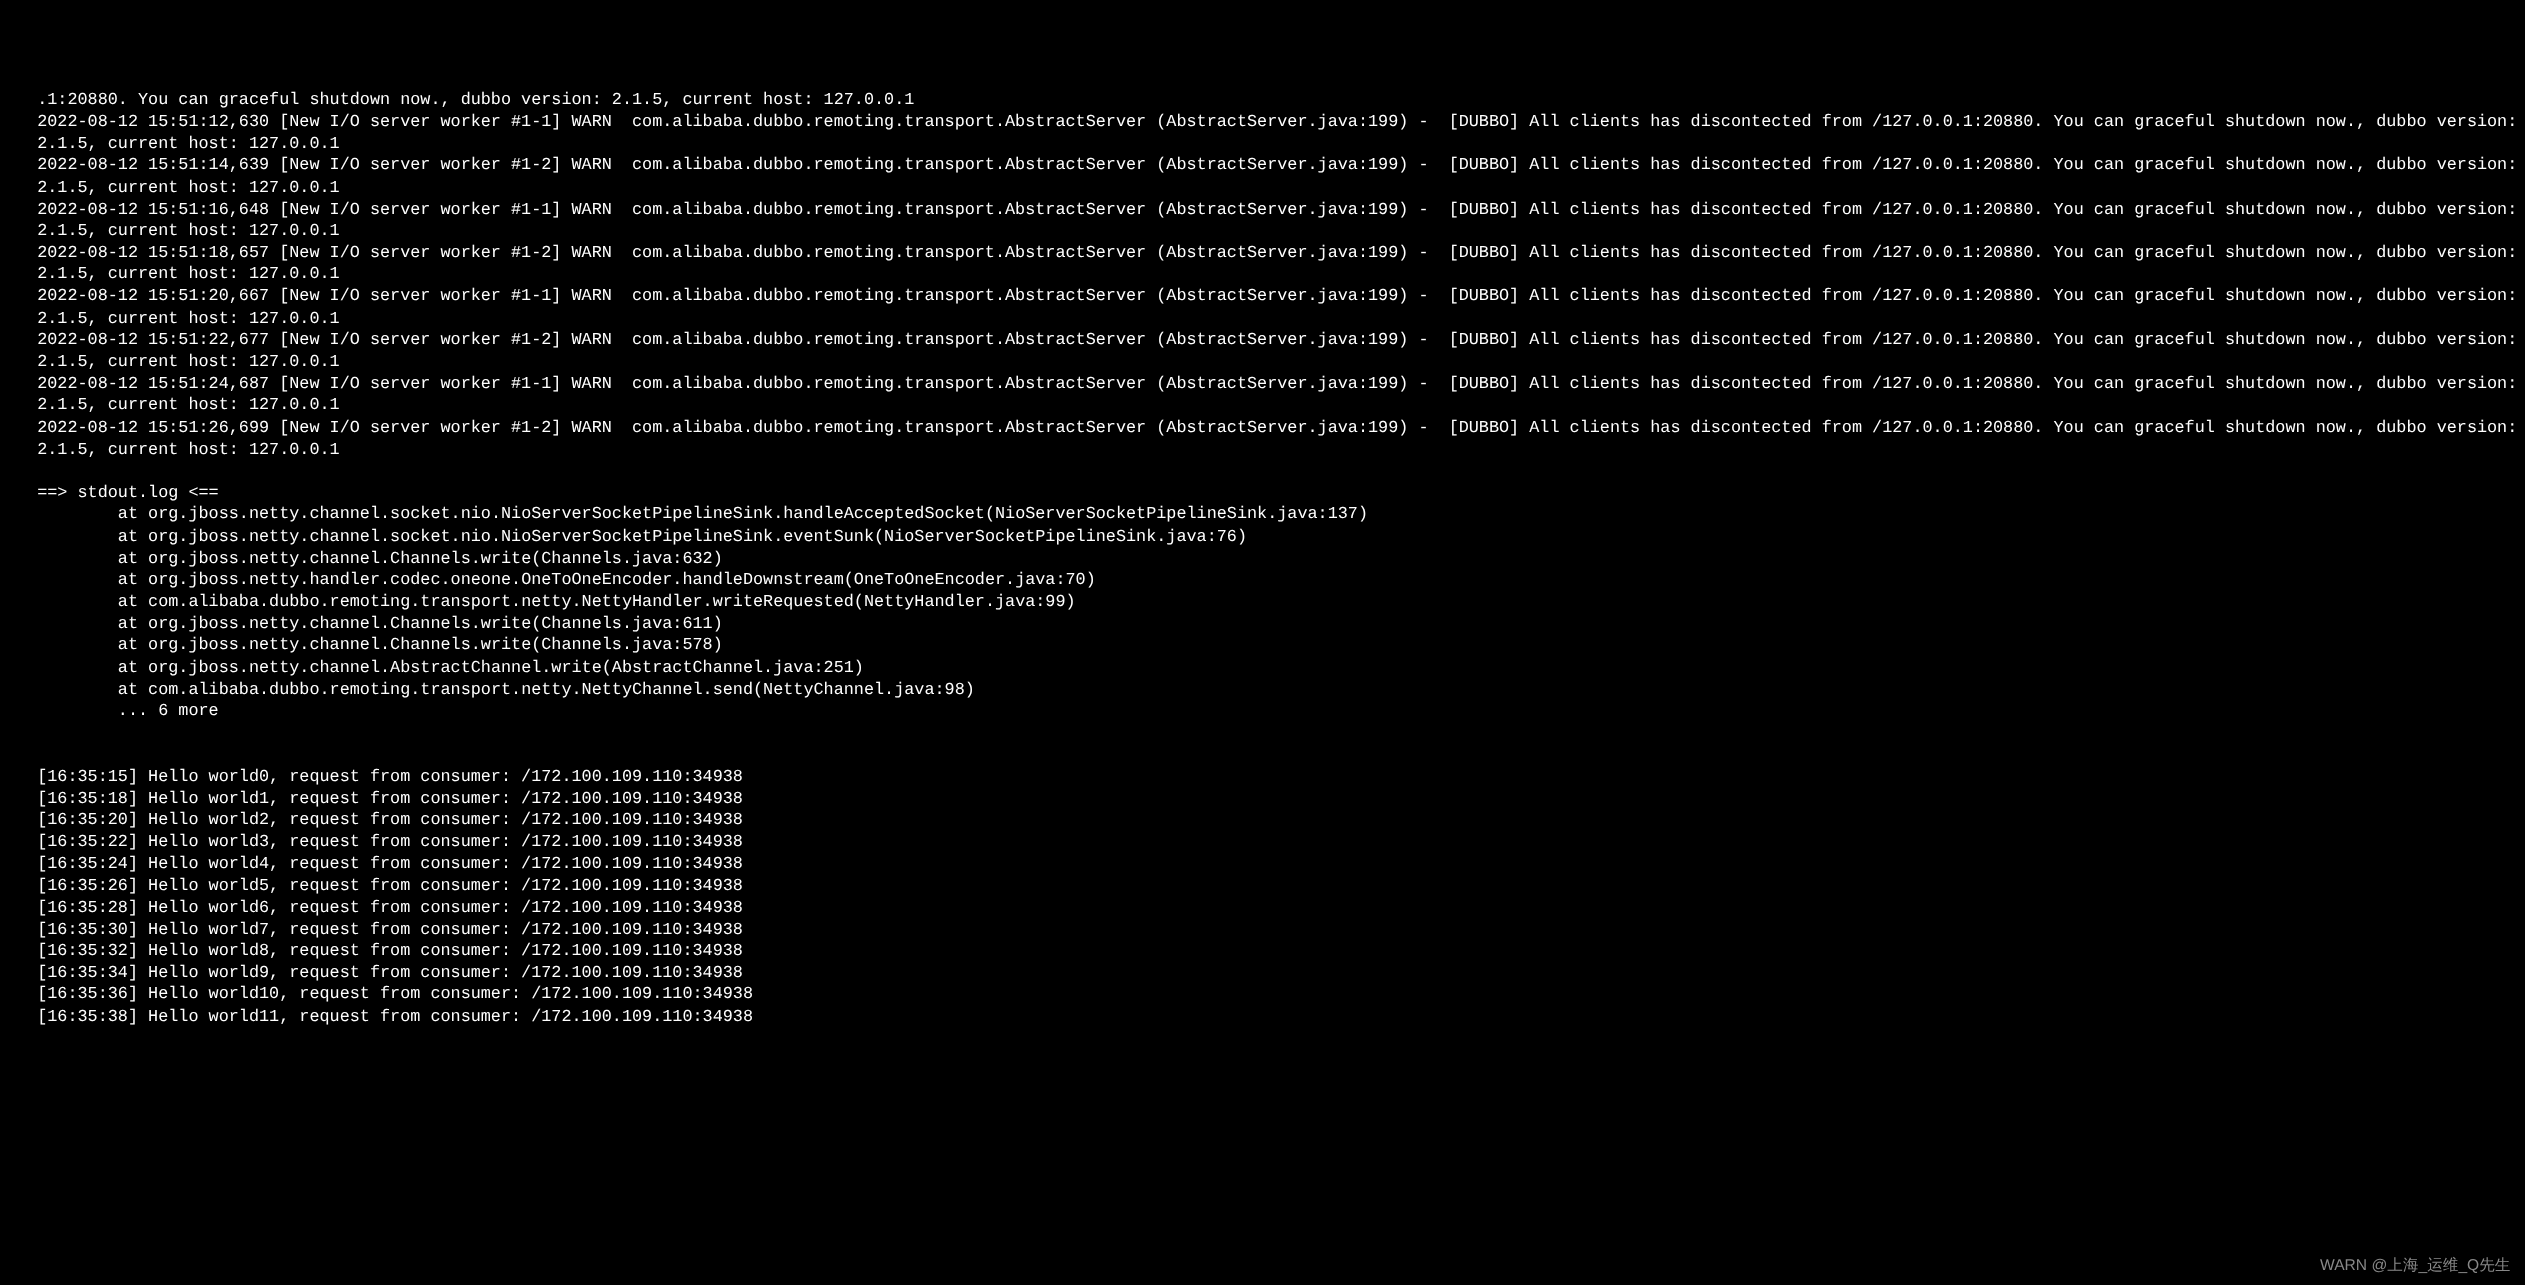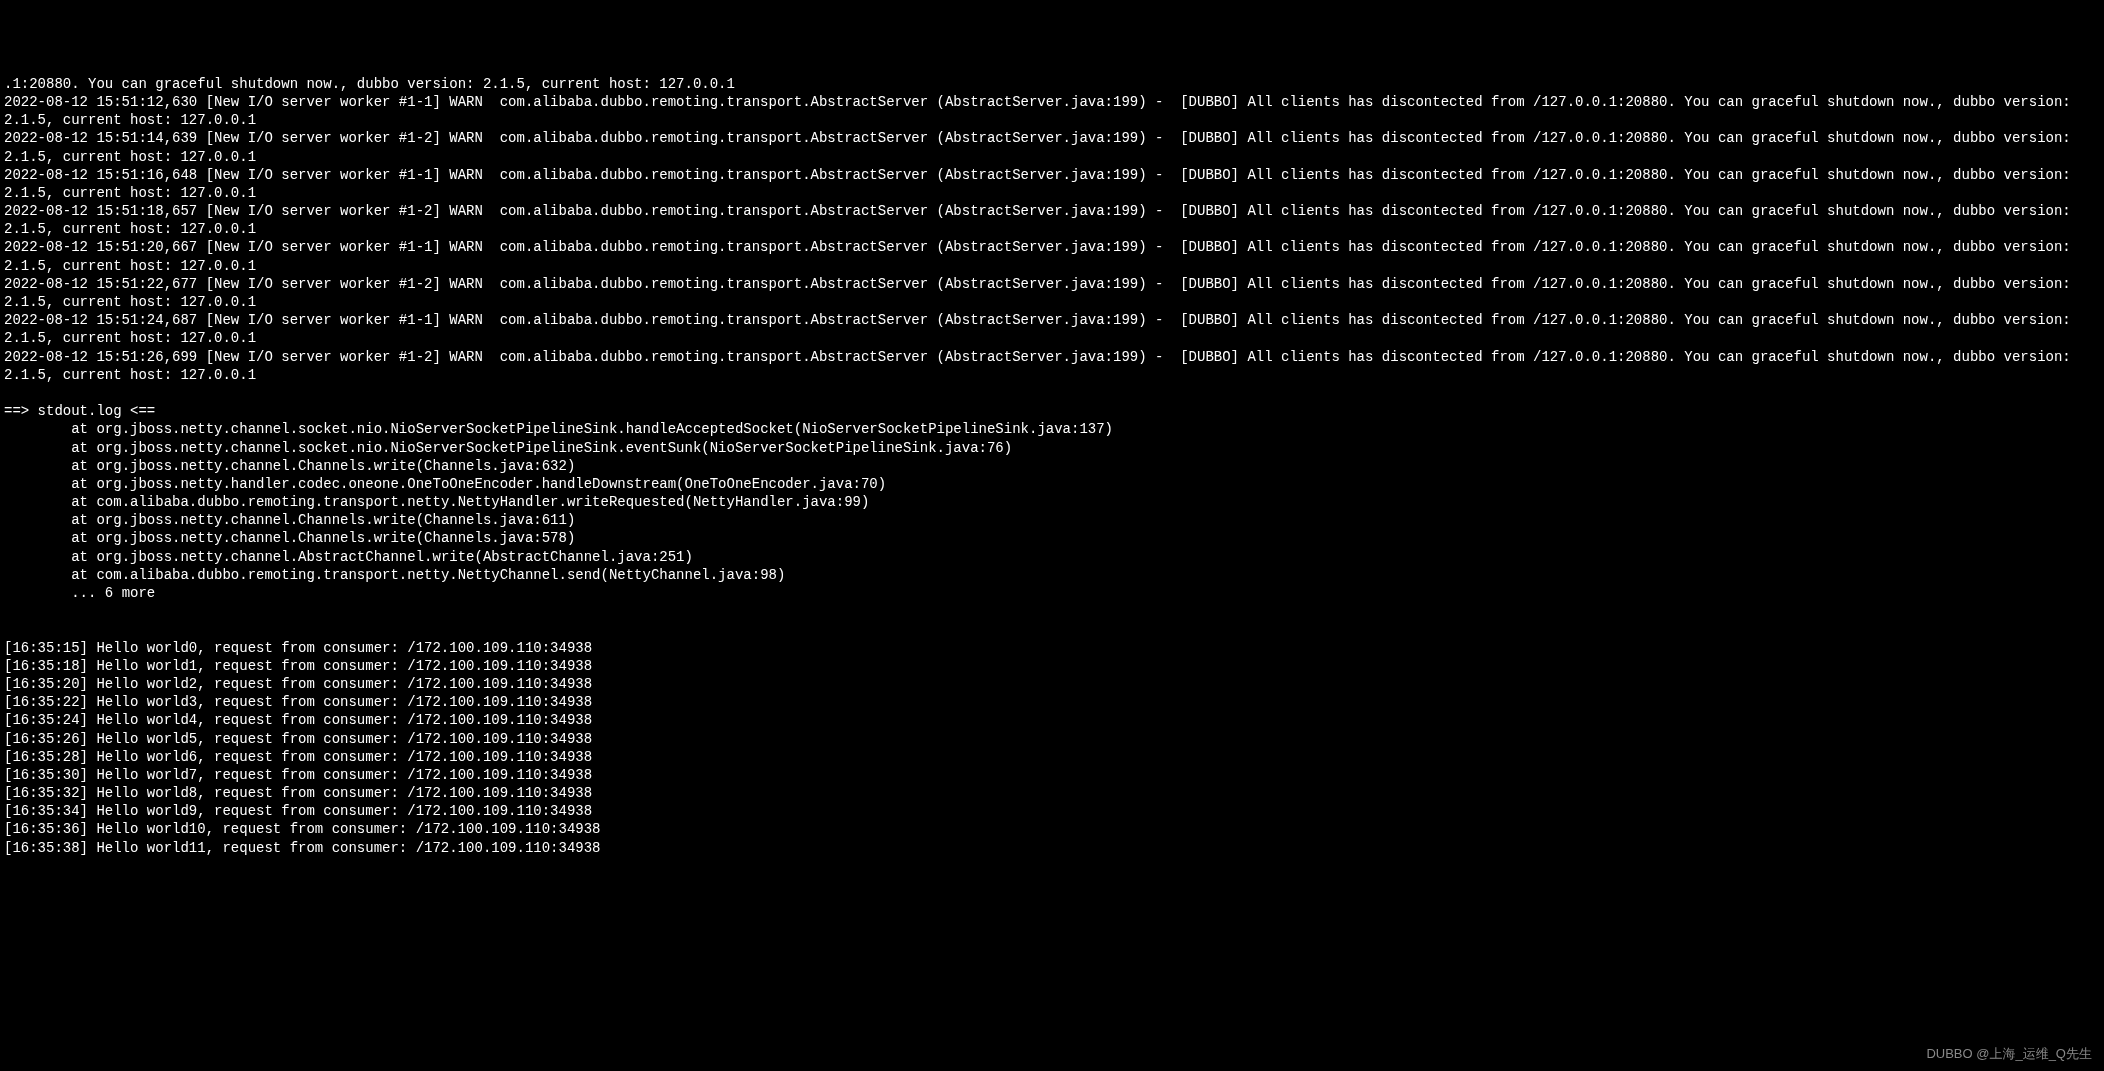--- a/index.html
+++ b/index.html
@@ -18,33 +18,34 @@
       word-wrap: break-word;
       overflow-x: hidden;
       min-height: 100vh;
       position: relative;
     }
     .terminal {
       padding: 2px 4px;
     }
     .log-line {
       display: block;
+      margin-left: 27px;
     }
     .watermark {
       position: fixed;
       bottom: 8px;
       right: 12px;
       color: #888888;
       font-size: 13px;
       font-family: Arial, sans-serif;
     }
   </style>
 </head>
 <body>
 
 
 
 <div class="terminal" id="terminal-container"><span class="log-line">.1:20880. You can graceful shutdown now., dubbo version: 2.1.5, current host: 127.0.0.1</span><span class="log-line">2022-08-12 15:51:12,630 [New I/O server worker #1-1] WARN  com.alibaba.dubbo.remoting.transport.AbstractServer (AbstractServer.java:199) -  [DUBBO] All clients has discontected from /127.0.0.1:20880. You can graceful shutdown now., dubbo version: 2.1.5, current host: 127.0.0.1</span><span class="log-line">2022-08-12 15:51:14,639 [New I/O server worker #1-2] WARN  com.alibaba.dubbo.remoting.transport.AbstractServer (AbstractServer.java:199) -  [DUBBO] All clients has discontected from /127.0.0.1:20880. You can graceful shutdown now., dubbo version: 2.1.5, current host: 127.0.0.1</span><span class="log-line">2022-08-12 15:51:16,648 [New I/O server worker #1-1] WARN  com.alibaba.dubbo.remoting.transport.AbstractServer (AbstractServer.java:199) -  [DUBBO] All clients has discontected from /127.0.0.1:20880. You can graceful shutdown now., dubbo version: 2.1.5, current host: 127.0.0.1</span><span class="log-line">2022-08-12 15:51:18,657 [New I/O server worker #1-2] WARN  com.alibaba.dubbo.remoting.transport.AbstractServer (AbstractServer.java:199) -  [DUBBO] All clients has discontected from /127.0.0.1:20880. You can graceful shutdown now., dubbo version: 2.1.5, current host: 127.0.0.1</span><span class="log-line">2022-08-12 15:51:20,667 [New I/O server worker #1-1] WARN  com.alibaba.dubbo.remoting.transport.AbstractServer (AbstractServer.java:199) -  [DUBBO] All clients has discontected from /127.0.0.1:20880. You can graceful shutdown now., dubbo version: 2.1.5, current host: 127.0.0.1</span><span class="log-line">2022-08-12 15:51:22,677 [New I/O server worker #1-2] WARN  com.alibaba.dubbo.remoting.transport.AbstractServer (AbstractServer.java:199) -  [DUBBO] All clients has discontected from /127.0.0.1:20880. You can graceful shutdown now., dubbo version: 2.1.5, current host: 127.0.0.1</span><span class="log-line">2022-08-12 15:51:24,687 [New I/O server worker #1-1] WARN  com.alibaba.dubbo.remoting.transport.AbstractServer (AbstractServer.java:199) -  [DUBBO] All clients has discontected from /127.0.0.1:20880. You can graceful shutdown now., dubbo version: 2.1.5, current host: 127.0.0.1</span><span class="log-line">2022-08-12 15:51:26,699 [New I/O server worker #1-2] WARN  com.alibaba.dubbo.remoting.transport.AbstractServer (AbstractServer.java:199) -  [DUBBO] All clients has discontected from /127.0.0.1:20880. You can graceful shutdown now., dubbo version: 2.1.5, current host: 127.0.0.1</span><span class="log-line">&nbsp;</span><span class="log-line">==&gt; stdout.log &lt;==</span><span class="log-line">        at org.jboss.netty.channel.socket.nio.NioServerSocketPipelineSink.handleAcceptedSocket(NioServerSocketPipelineSink.java:137)</span><span class="log-line">        at org.jboss.netty.channel.socket.nio.NioServerSocketPipelineSink.eventSunk(NioServerSocketPipelineSink.java:76)</span><span class="log-line">        at org.jboss.netty.channel.Channels.write(Channels.java:632)</span><span class="log-line">        at org.jboss.netty.handler.codec.oneone.OneToOneEncoder.handleDownstream(OneToOneEncoder.java:70)</span><span class="log-line">        at com.alibaba.dubbo.remoting.transport.netty.NettyHandler.writeRequested(NettyHandler.java:99)</span><span class="log-line">        at org.jboss.netty.channel.Channels.write(Channels.java:611)</span><span class="log-line">        at org.jboss.netty.channel.Channels.write(Channels.java:578)</span><span class="log-line">        at org.jboss.netty.channel.AbstractChannel.write(AbstractChannel.java:251)</span><span class="log-line">        at com.alibaba.dubbo.remoting.transport.netty.NettyChannel.send(NettyChannel.java:98)</span><span class="log-line">        ... 6 more</span><span class="log-line">&nbsp;</span><span class="log-line">&nbsp;</span><span class="log-line">[16:35:15] Hello world0, request from consumer: /172.100.109.110:34938</span><span class="log-line">[16:35:18] Hello world1, request from consumer: /172.100.109.110:34938</span><span class="log-line">[16:35:20] Hello world2, request from consumer: /172.100.109.110:34938</span><span class="log-line">[16:35:22] Hello world3, request from consumer: /172.100.109.110:34938</span><span class="log-line">[16:35:24] Hello world4, request from consumer: /172.100.109.110:34938</span><span class="log-line">[16:35:26] Hello world5, request from consumer: /172.100.109.110:34938</span><span class="log-line">[16:35:28] Hello world6, request from consumer: /172.100.109.110:34938</span><span class="log-line">[16:35:30] Hello world7, request from consumer: /172.100.109.110:34938</span><span class="log-line">[16:35:32] Hello world8, request from consumer: /172.100.109.110:34938</span><span class="log-line">[16:35:34] Hello world9, request from consumer: /172.100.109.110:34938</span><span class="log-line">[16:35:36] Hello world10, request from consumer: /172.100.109.110:34938</span><span class="log-line">[16:35:38] Hello world11, request from consumer: /172.100.109.110:34938</span></div>
 
-<div class="watermark">DUBBO @上海_运维_Q先生</div>
+<div class="watermark">WARN @上海_运维_Q先生</div>
 
 
 
 
 </body></html>

